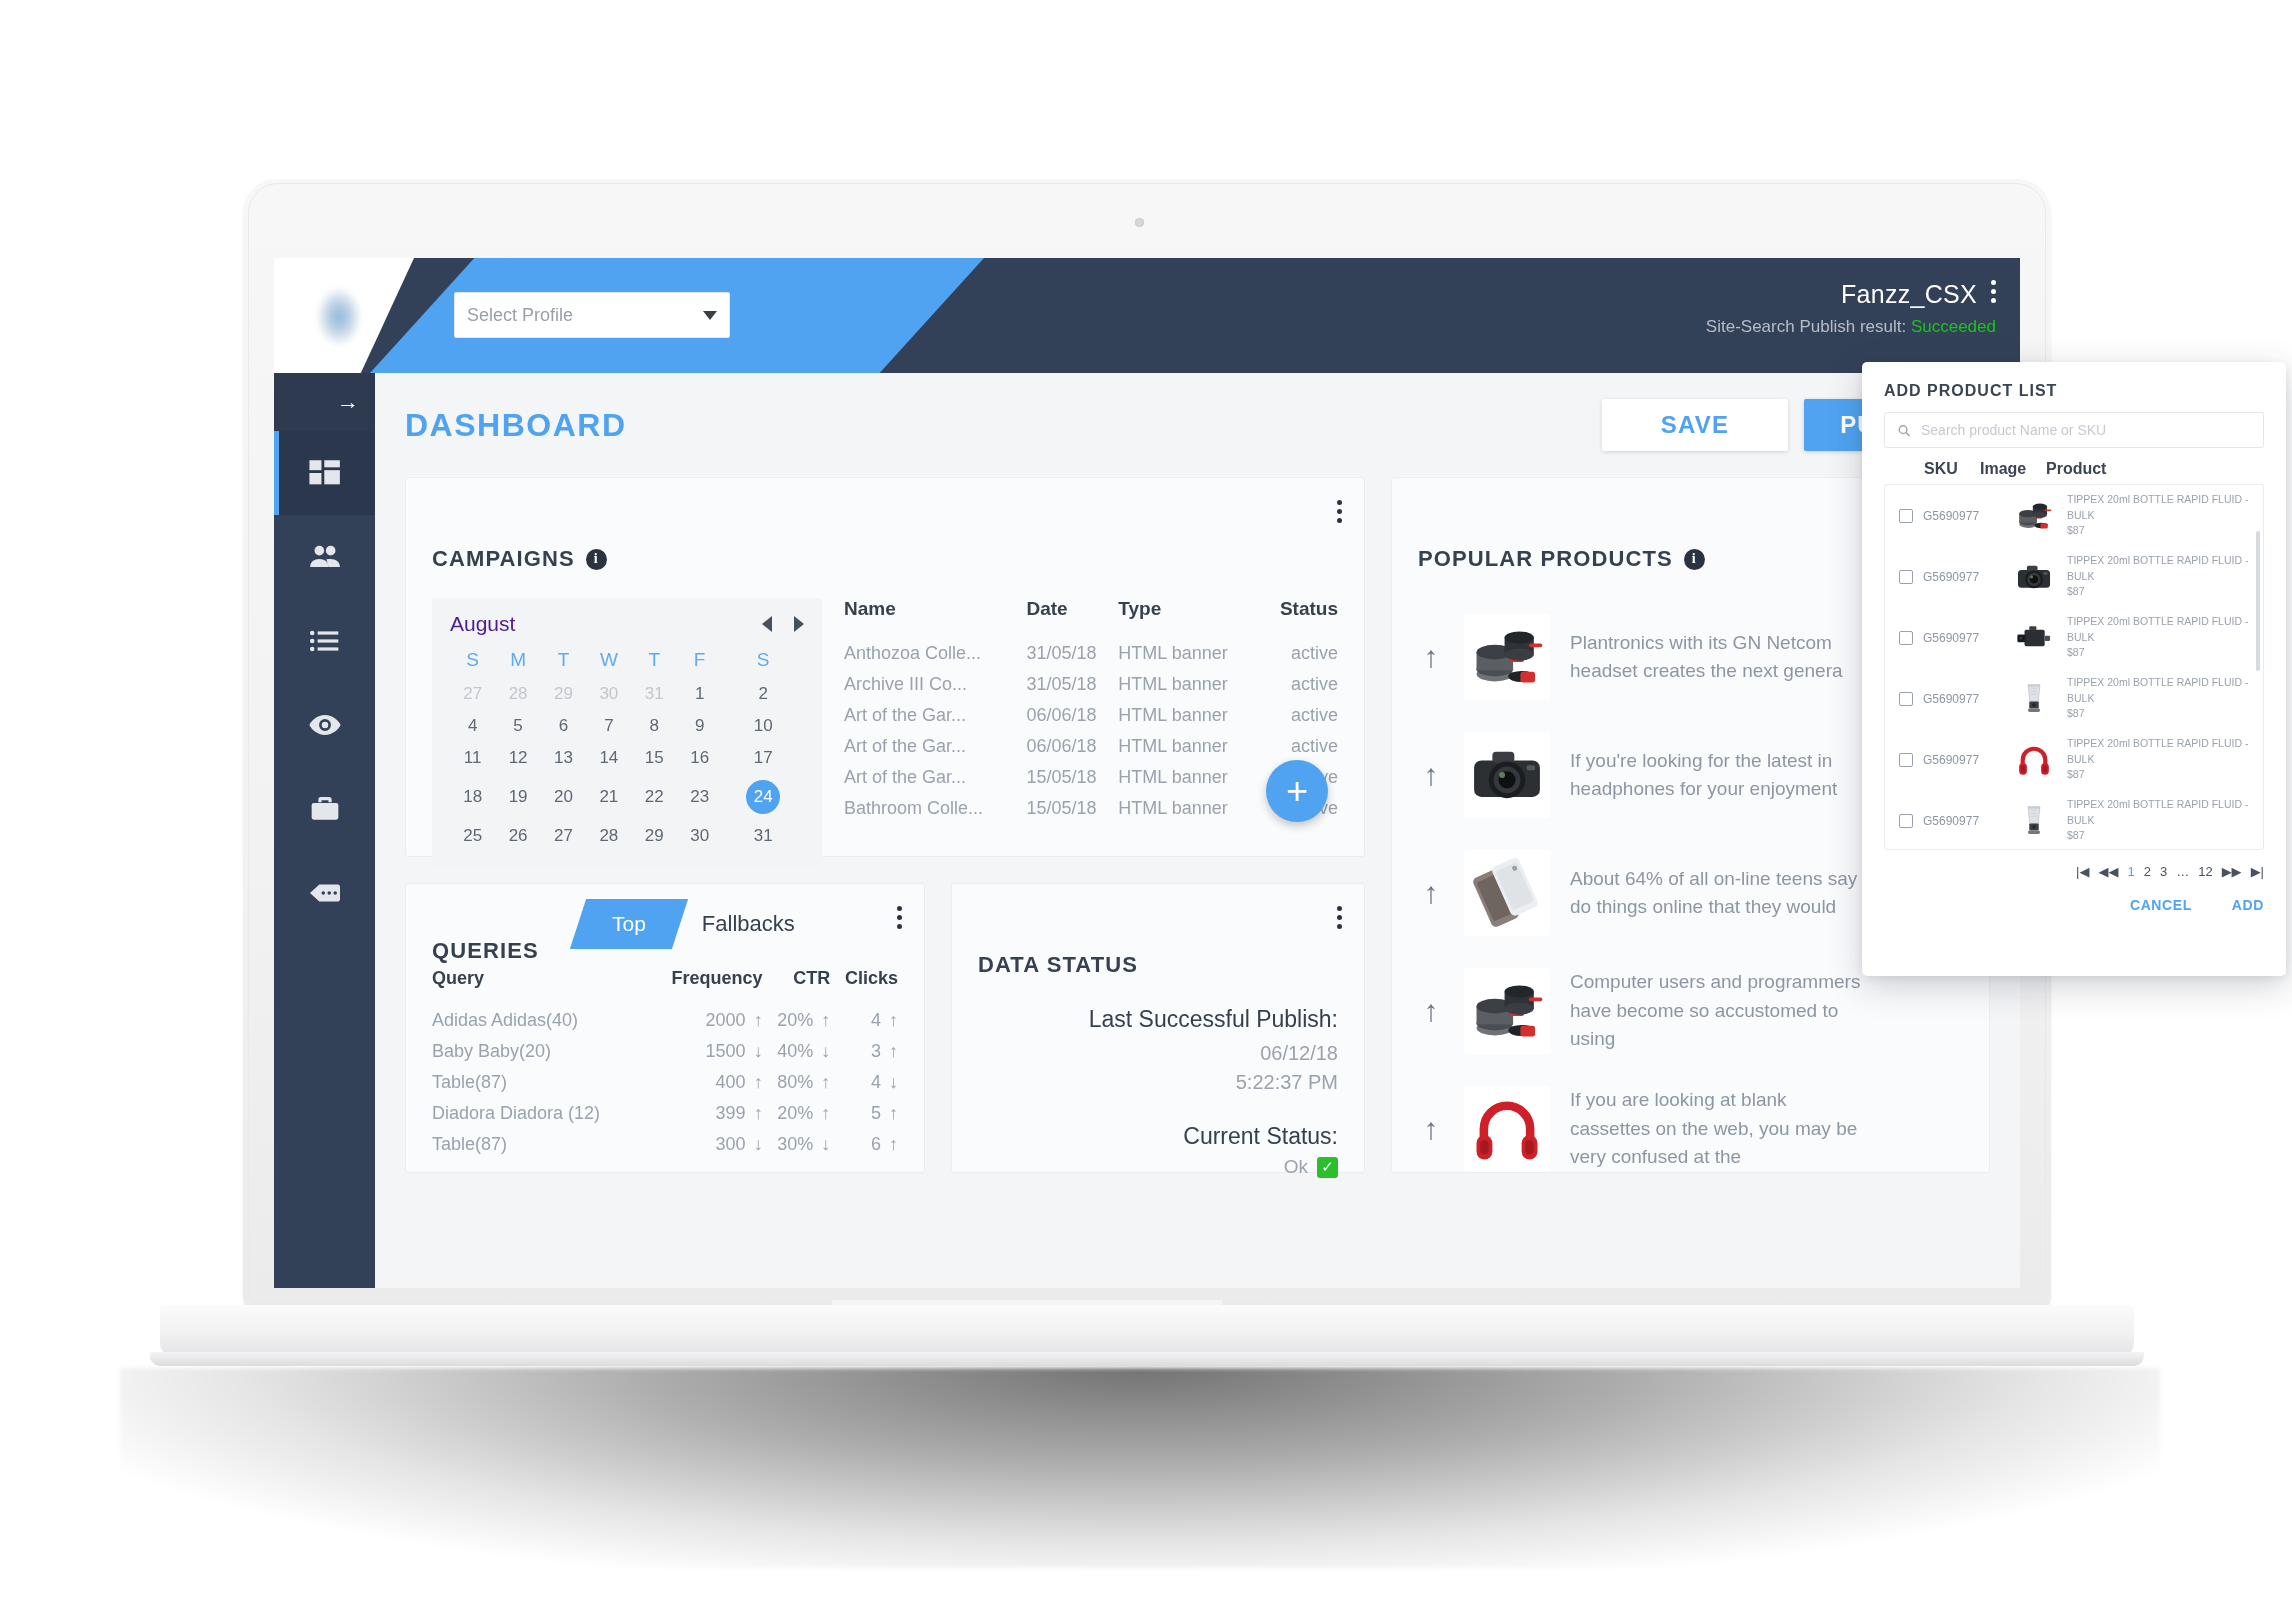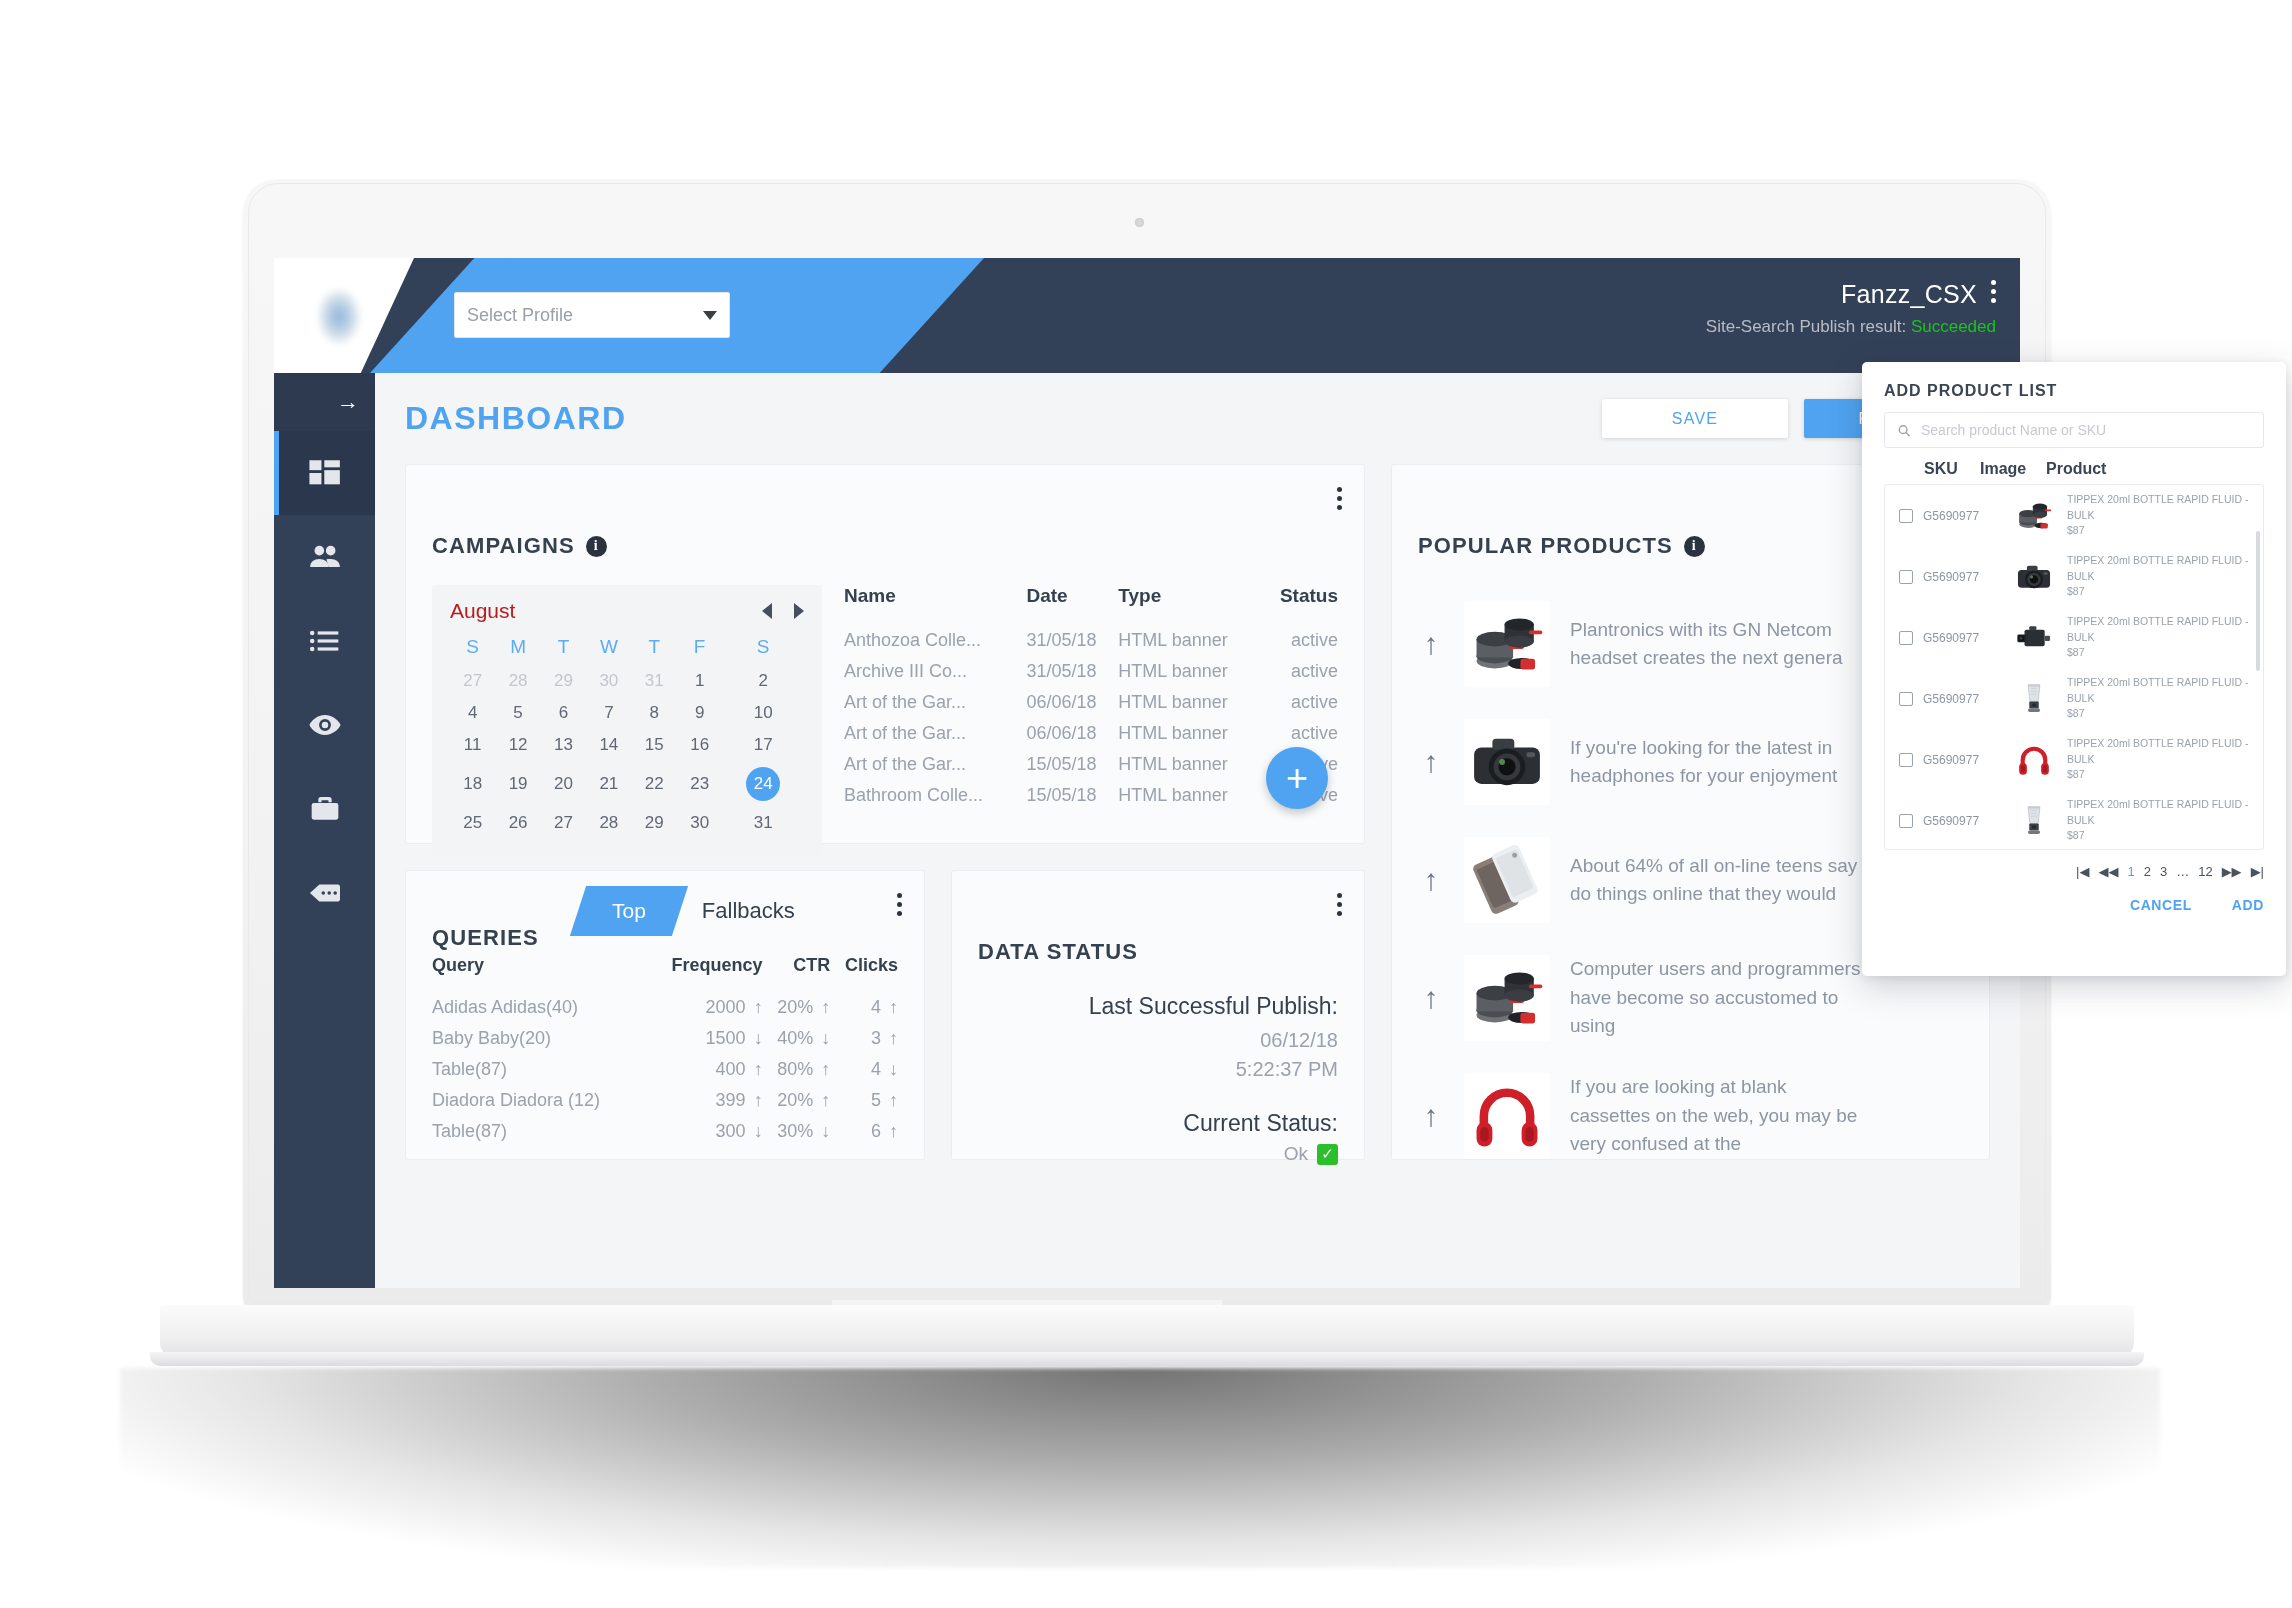--- a/index.html
+++ b/index.html
@@ -87,22 +87,22 @@
   .sb-item.active { background:#2b374c; }
   .sb-item.active:before { content:""; position:absolute; left:0; top:0; width:5px; height:100%; background:#4fa3f0; }
   .sb-ico { fill:#e3e6ea; }
 
   
   .content { position:absolute; left:101px; top:115px; right:0; bottom:0; padding:26px 30px; }
   .page-head { display:flex; align-items:center; justify-content:space-between; margin-bottom:26px; }
   .page-title { color:#4fa3f0; font-size:32px; font-weight:bold; letter-spacing:1.5px; }
   .head-actions { display:flex; gap:16px; }
   .btn {
-    height:39px; min-width:186px; display:flex; align-items:center; justify-content:center;
-    font-size:16px; letter-spacing:1.2px; font-weight:normal; border-radius:2px; cursor:pointer;
+    height:52px; min-width:186px; display:flex; align-items:center; justify-content:center;
+    font-size:24px; letter-spacing:1.2px; font-weight:bold; border-radius:2px; cursor:pointer;
   }
   .btn-save { background:#fff; color:#4fa3f0; box-shadow:0 1px 4px rgba(0,0,0,.14); }
   .btn-publish { background:#4fa3f0; color:#fff; box-shadow:0 1px 4px rgba(0,0,0,.16); }
 
   .grid { display:flex; gap:26px; align-items:flex-start; }
   .col-left { width:960px; }
   .col-right { flex:1; }
 
   .card { background:#fafbfc; border:1px solid #ebedf0; border-radius:3px; position:relative; }
   .card-title {
@@ -115,21 +115,21 @@
     font-family:"Liberation Serif", serif;
   }
   .card-kebab { position:absolute; right:22px; top:22px; display:flex;flex-direction:column;gap:4px;cursor:pointer;}
   .card-kebab i { width:5px;height:5px;border-radius:50%;background:#2c3340;display:block; }
 
   
   .campaigns { padding:26px 26px 30px 26px; height:380px; }
   .camp-body { display:flex; gap:22px; margin-top:26px; }
   .cal { width:390px; background:#f3f4f6; border-radius:3px; padding:14px 18px 16px; }
   .cal-head { display:flex; align-items:center; justify-content:space-between; }
-  .cal-month { font-size:21px; color:#b91c1c; }
+  .cal-month { font-size:21px; color:#4c1d95; }
   .cal-nav { display:flex; gap:22px; }
   .nav-l, .nav-r { width:0;height:0;border-top:8px solid transparent;border-bottom:8px solid transparent;cursor:pointer;}
   .nav-l { border-right:10px solid #454f5e; }
   .nav-r { border-left:10px solid #454f5e; }
   table.cal-grid { width:100%; border-collapse:collapse; margin-top:6px; }
   table.cal-grid th { font-size:19px; color:#5dacf2; font-weight:normal; padding:7px 0; }
   table.cal-grid td { font-size:17px; color:#5f6875; text-align:center; padding:6px 0; }
   table.cal-grid td.muted { color:#c3c7cd; }
   table.cal-grid td .sel {
     display:inline-flex;align-items:center;justify-content:center;

